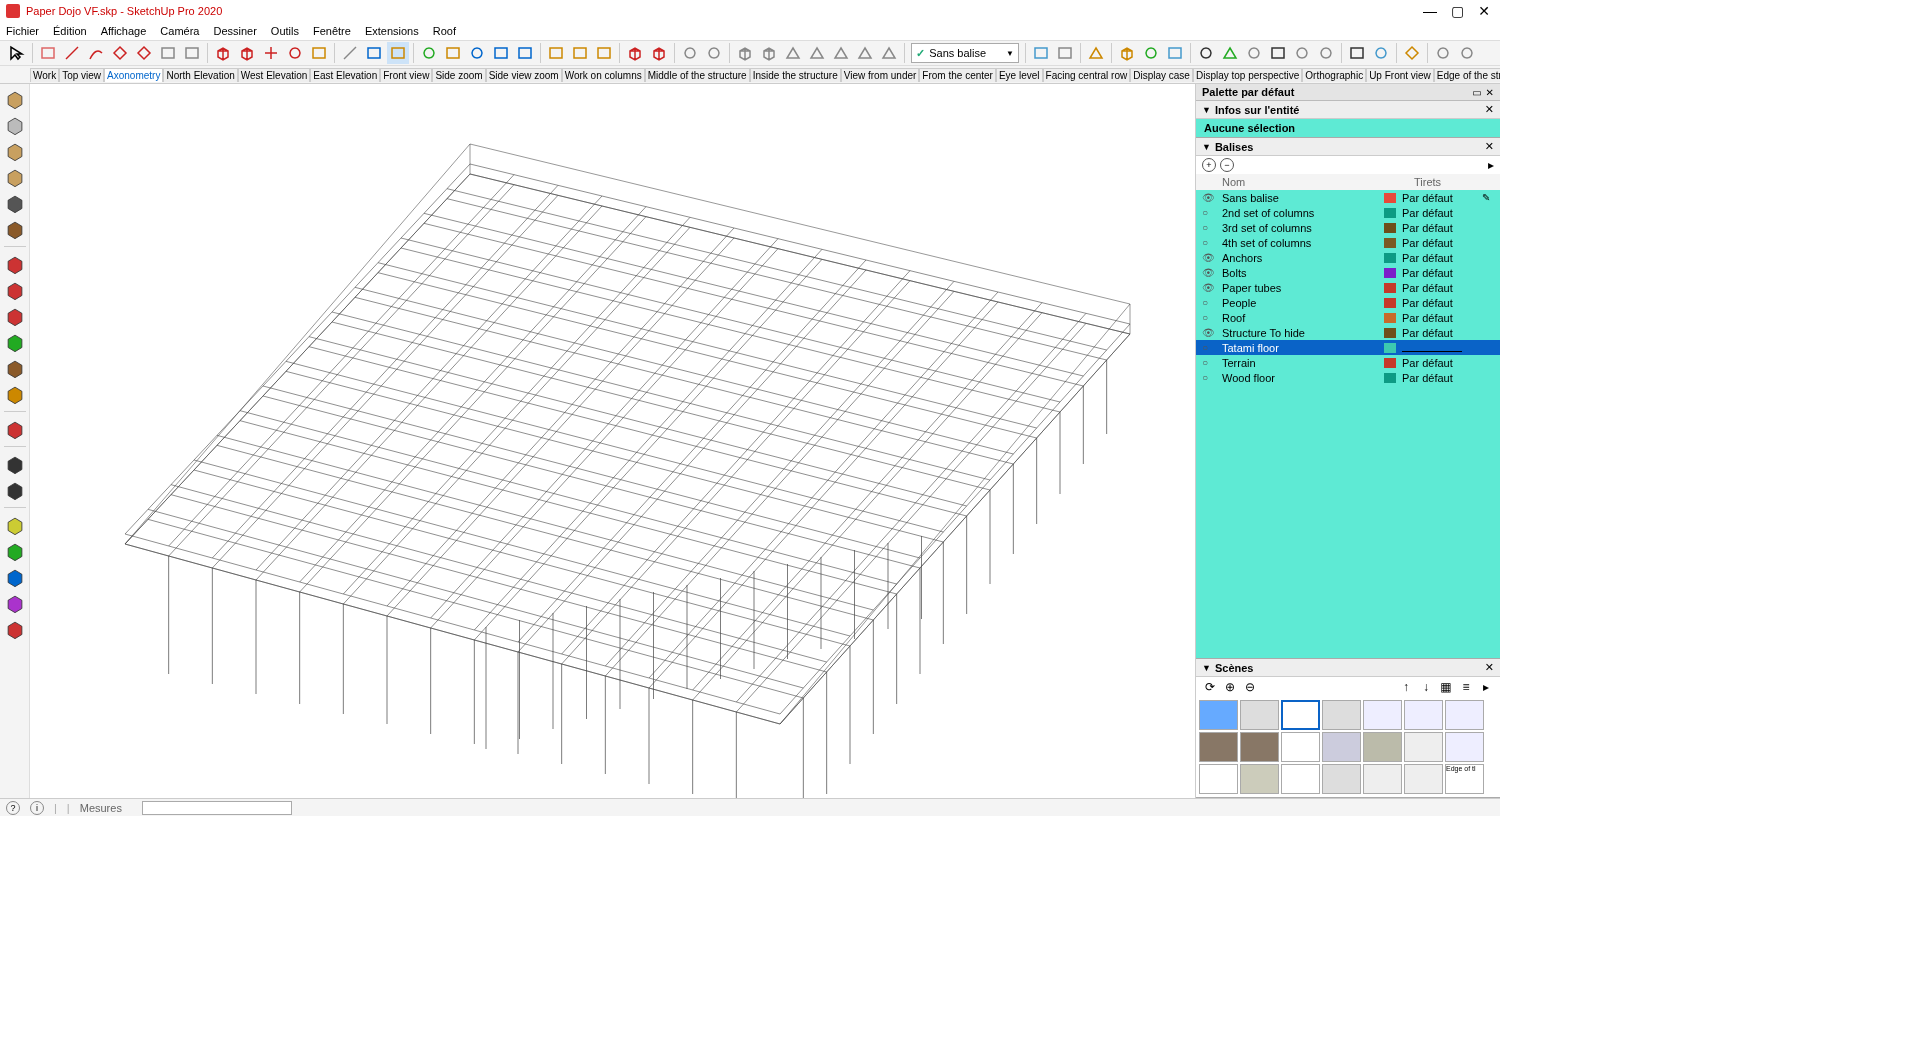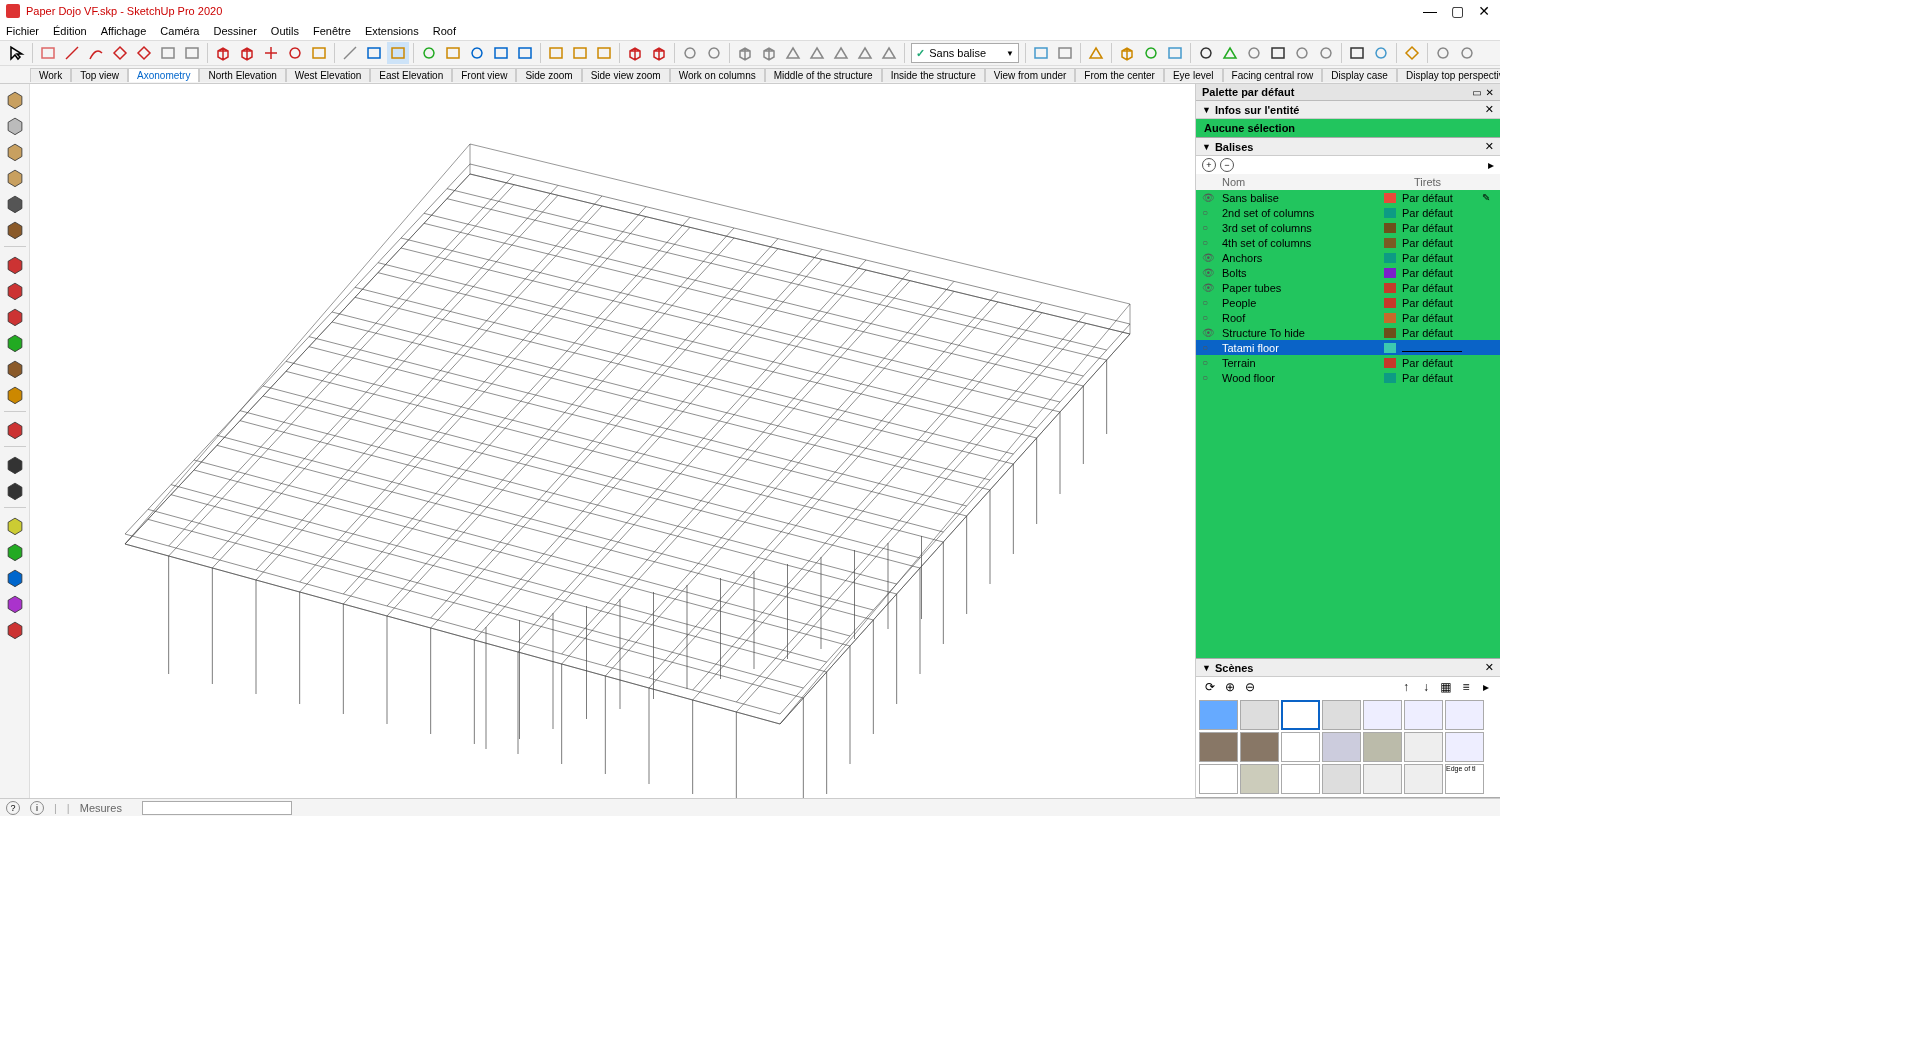--- a/index.html
+++ b/index.html
@@ -12,36 +12,36 @@
 .menubar { height: 18px; display: flex; align-items: center; padding: 0 6px; gap: 14px; background: #fff; }
 .menubar span { cursor: default; }
 .toolbar-main { height: 26px; display: flex; align-items: center; padding: 0 6px; gap: 2px; background: #f4f4f4; border-top: 1px solid #ddd; border-bottom: 1px solid #ddd; }
 .tb-btn { width: 22px; height: 22px; display: flex; align-items: center; justify-content: center; cursor: default; }
 .tb-btn svg { width: 16px; height: 16px; }
 .tb-sep { width: 1px; height: 20px; background: #ccc; margin: 0 2px; }
 .tag-dd { display: flex; align-items: center; border: 1px solid #aaa; background: #fff; height: 20px; padding: 0 4px; width: 108px; margin: 0 2px; }
 .tag-dd .chk { color: #2a7; margin-right: 4px; font-weight: bold; }
 .tag-dd .dd-arr { margin-left: auto; font-size: 8px; }
 .scene-tabs { height: 18px; display: flex; align-items: center; background: #f4f4f4; border-bottom: 1px solid #ccc; padding-left: 30px; }
-.scene-tab { padding: 1px 8px; border: 1px solid #ccc; border-bottom: none; background: #eee; cursor: default; font-size: 10px; white-space: nowrap; }
+.scene-tab { padding: 1px 2px; border: 1px solid #ccc; border-bottom: none; background: #eee; cursor: default; font-size: 10px; white-space: nowrap; }
 .scene-tab.active { background: #fff; color: #06c; }
 .workspace { display: flex; height: calc(100% - 22px - 18px - 26px - 18px - 18px); }
 .left-tools { width: 30px; background: #f4f4f4; border-right: 1px solid #ddd; display: flex; flex-direction: column; align-items: center; padding-top: 4px; gap: 4px; }
 .lt-btn { width: 22px; height: 22px; display: flex; align-items: center; justify-content: center; cursor: default; }
 .lt-sep { width: 22px; height: 1px; background: #ccc; margin: 2px 0; }
 .viewport { flex: 1; background: #fff; position: relative; }
 .viewport svg { width: 100%; height: 100%; }
 .right-panels { width: 305px; background: #f4f4f4; display: flex; flex-direction: column; border-left: 1px solid #ccc; }
 .panel { border-bottom: 1px solid #aaa; display: flex; flex-direction: column; }
 .panel-hdr { background: #e4e4e4; border-bottom: 1px solid #bbb; padding: 2px 6px; display: flex; align-items: center; cursor: default; }
 .panel-hdr .hdr-title { flex: 1; font-weight: bold; }
 .panel-hdr .hdr-ctl { font-size: 10px; margin-left: 4px; cursor: pointer; }
 .panel-sub { background: #eee; padding: 2px 6px; display: flex; align-items: center; border-bottom: 1px solid #ccc; }
 .panel-sub .tri { margin-right: 4px; font-size: 9px; }
-.panel-body { background: #22c55e; flex: 1; overflow: auto; }
+.panel-body { background: #5eead4; flex: 1; overflow: auto; }
 .entity-body { padding: 3px 8px; height: 128px; font-weight: bold; }
 .tags-toolbar { padding: 2px 6px; display: flex; gap: 4px; align-items: center; background: #fff; }
 .tags-toolbar .circ { width: 14px; height: 14px; border: 1.5px solid #555; border-radius: 50%; display: flex; align-items: center; justify-content: center; font-size: 9px; cursor: pointer; }
 .tags-toolbar .arr { margin-left: auto; font-size: 12px; cursor: pointer; }
 .tags-hdr { display: flex; padding: 2px 6px; color: #666; }
 .tags-hdr .c-vis { width: 20px; }
 .tags-hdr .c-name { flex: 1; }
 .tags-hdr .c-sw { width: 18px; }
 .tags-hdr .c-tir { width: 80px; }
 .tag-row { display: flex; align-items: center; padding: 0 6px; height: 15px; cursor: default; }

